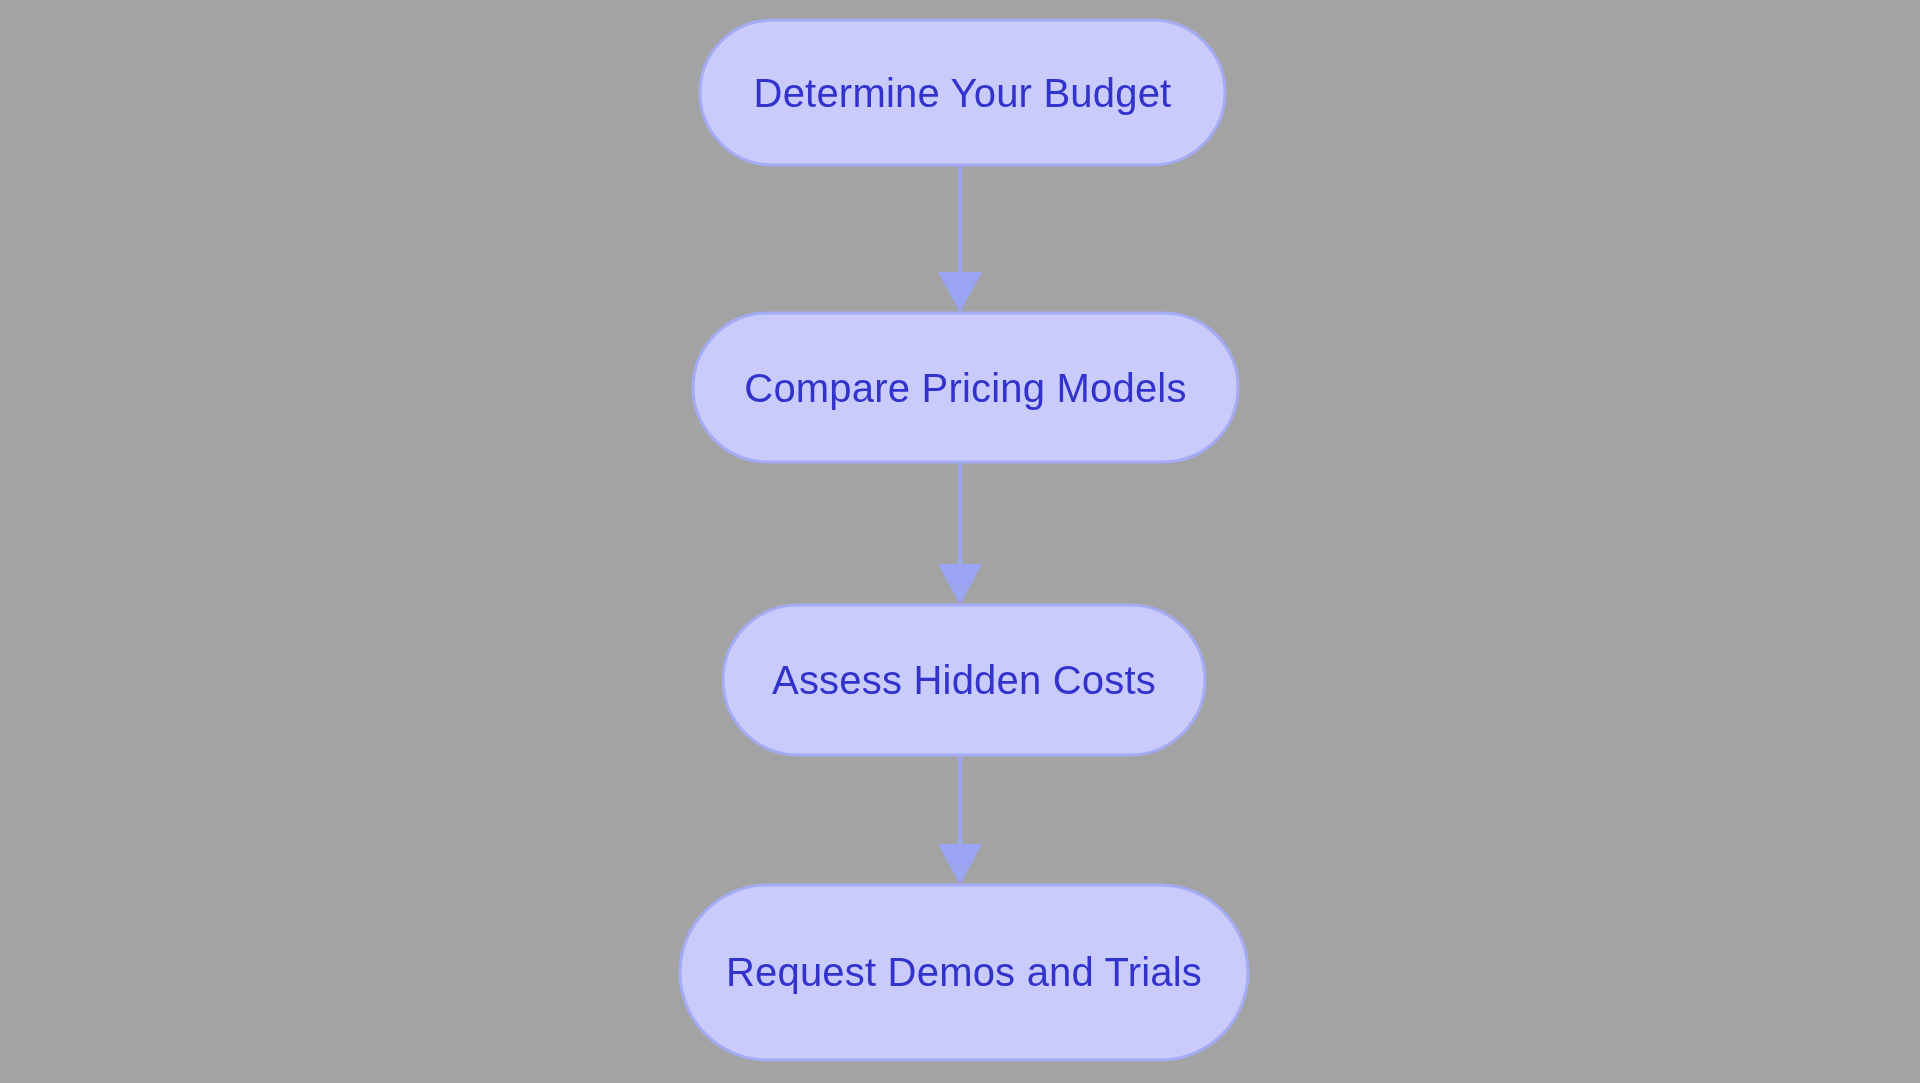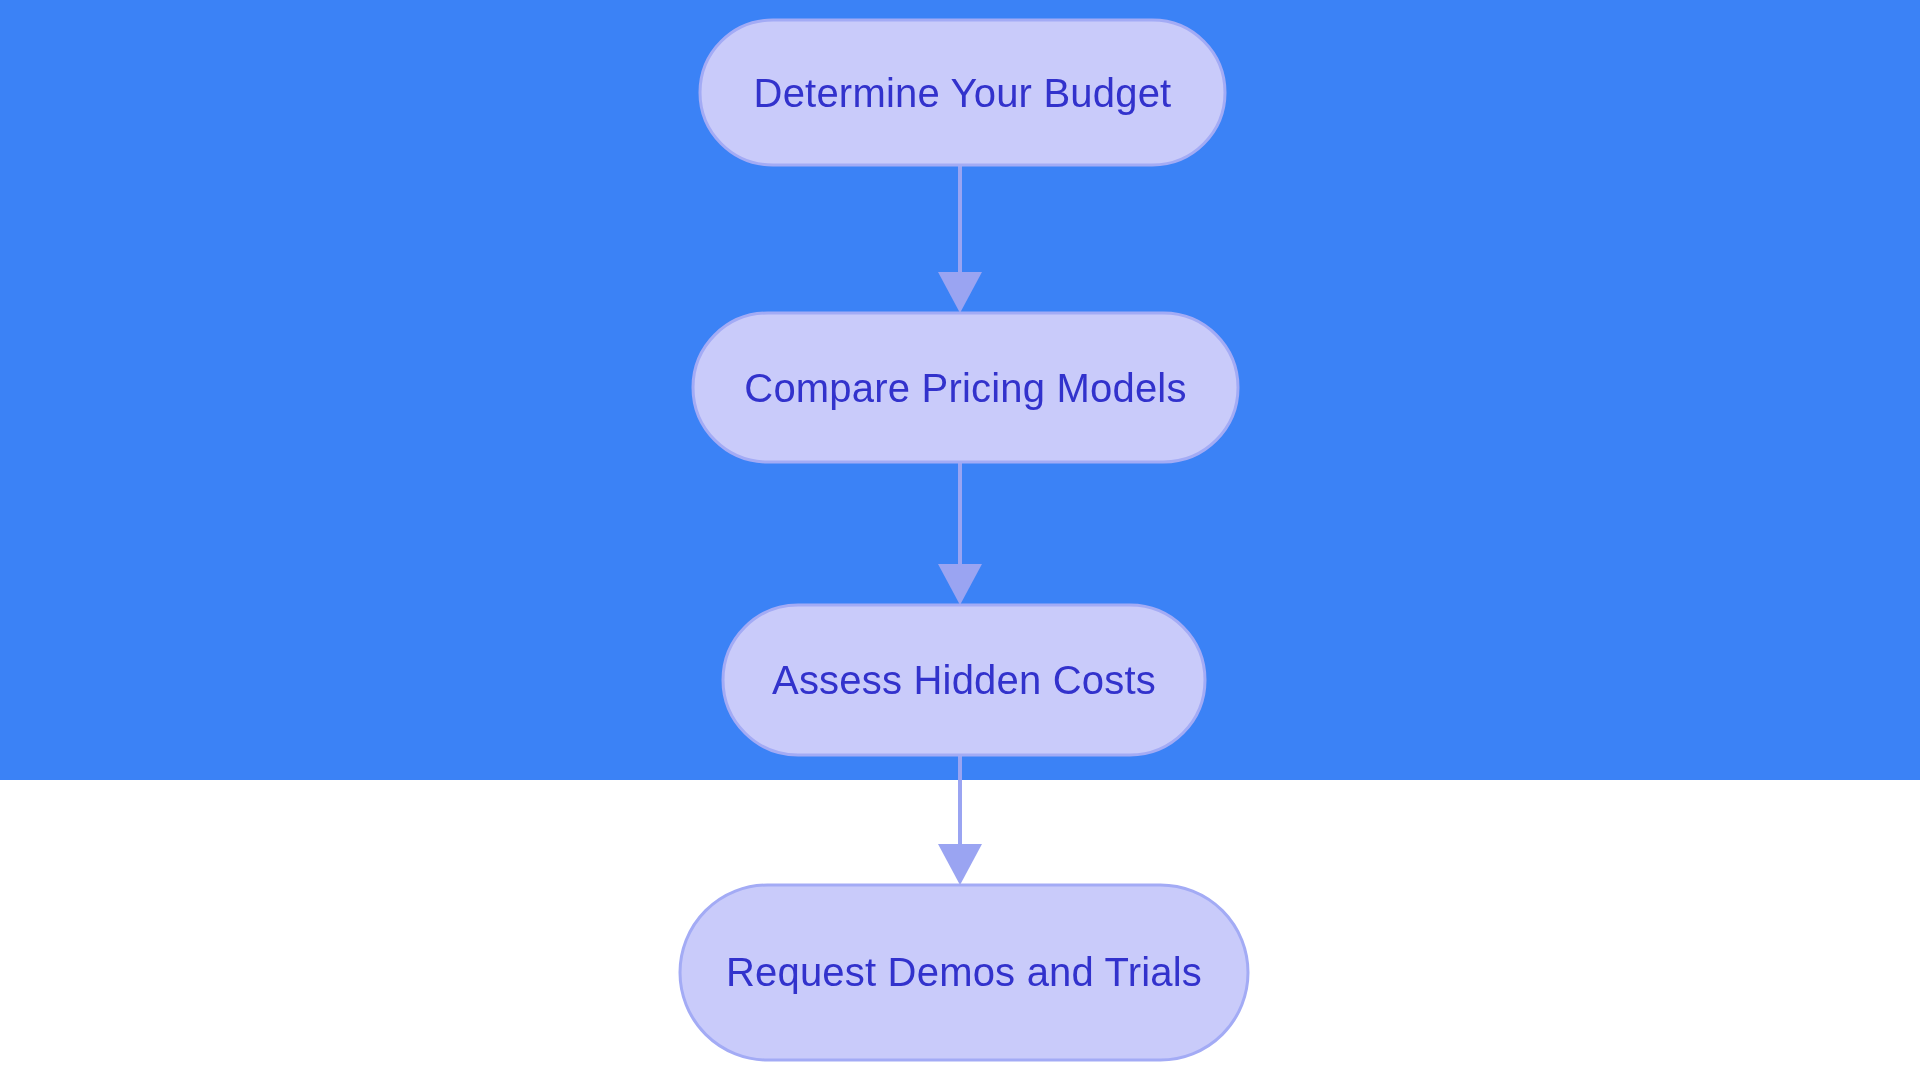--- a/index.html
+++ b/index.html
@@ -9,22 +9,22 @@
   }
   body {
     width: 1920px;
     height: 1083px;
     overflow: hidden;
     font-family: "Liberation Sans", sans-serif;
   }
   #flowchart-canvas {
     position: relative;
     width: 1920px;
-    height: 780px;
-    background: #3b82f6;
+    height: 1083px;
+    background: #a3a3a3;
   }
   #flow-svg {
     position: absolute;
     top: 0;
     left: 0;
     width: 1920px;
     height: 1083px;
     display: block;
   }
   .node-label {

